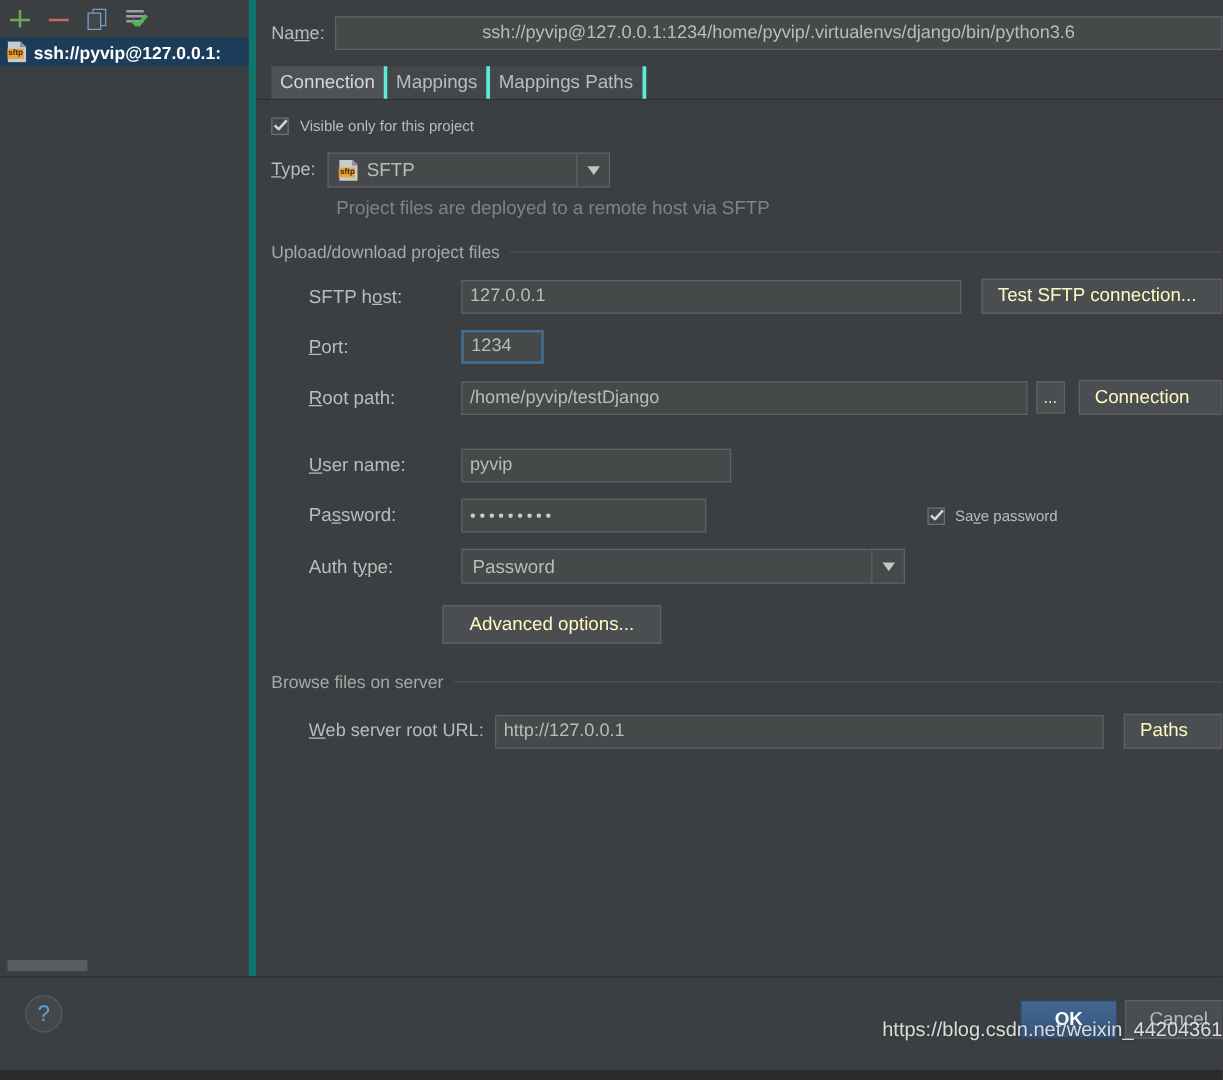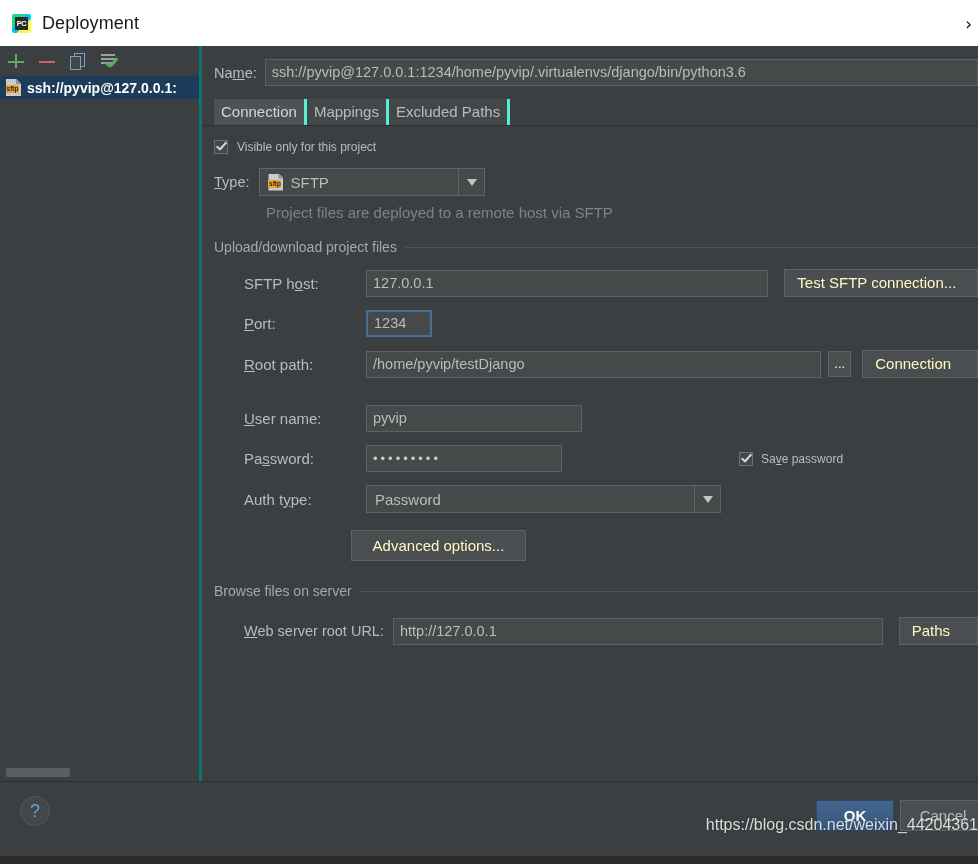--- a/index.html
+++ b/index.html
@@ -78,21 +78,21 @@
     display: flex;
     min-height: 0;
     background: #3c3f41;
   }
 
   
   .sidebar {
     width: 199px;
     flex: 0 0 199px;
     background: #3c3f41;
-    border-right: 3px solid #0f766e;
+    border-right: 6px solid #0f766e;
     display: flex;
     flex-direction: column;
     position: relative;
   }
   .sb-toolbar {
     height: 30px;
     display: flex;
     align-items: center;
     padding-left: 7px;
     gap: 13px;
@@ -240,21 +240,21 @@
     color: #bbbbbb;
     font-size: 14.5px;
     white-space: nowrap;
     overflow: hidden;
     text-overflow: clip;
   }
   .field.focused {
     border: 2px solid #466d94;
     line-height: 23px;
   }
-  .name-field { width: 760px; }
+  .name-field { width: 760px; text-align: center; }
 
   
   .tabs {
     display: flex;
     margin: 13px 0 0 12px;
     align-items: flex-end;
   }
   .tab {
     height: 26px;
     line-height: 26px;
@@ -474,27 +474,20 @@
     height: 8px;
     background: #2b2b2b;
     flex: 0 0 8px;
   }
 </style>
 </head>
 <body>
 
 <div class="window">
 
-  <div class="titlebar">
-    <div class="pc-logo">
-      <div class="inner">PC</div>
-    </div>
-    <div class="title-text">Deployment</div>
-    <div class="title-chevron">›</div>
-  </div>
 
   <div class="content">
 
     <div class="sidebar">
       <div class="sb-toolbar">
         <span class="tb-btn ico-plus"></span>
         <span class="tb-btn ico-minus"></span>
         <span class="tb-btn ico-copy">
           <span class="pg pg1"></span>
             <span class="pg pg2"></span>
@@ -522,21 +515,21 @@
     <div class="main">
 
       <div class="name-row">
         <span class="lbl"><span>Na</span><u>m</u><span>e:</span></span>
         <span class="field name-field">ssh://pyvip@127.0.0.1:1234/home/pyvip/.virtualenvs/django/bin/python3.6</span>
       </div>
 
       <div class="tabs">
         <div class="tab active">Connection</div>
         <div class="tab">Mappings</div>
-        <div class="tab">Excluded Paths</div>
+        <div class="tab">Mappings Paths</div>
       </div>
       <div class="tab-underline"></div>
 
       <div class="panel">
 
         <div class="cbrow">
           <span class="cbox checked"></span>
           <span class="cb-label">Visible only for this project</span>
         </div>
 

